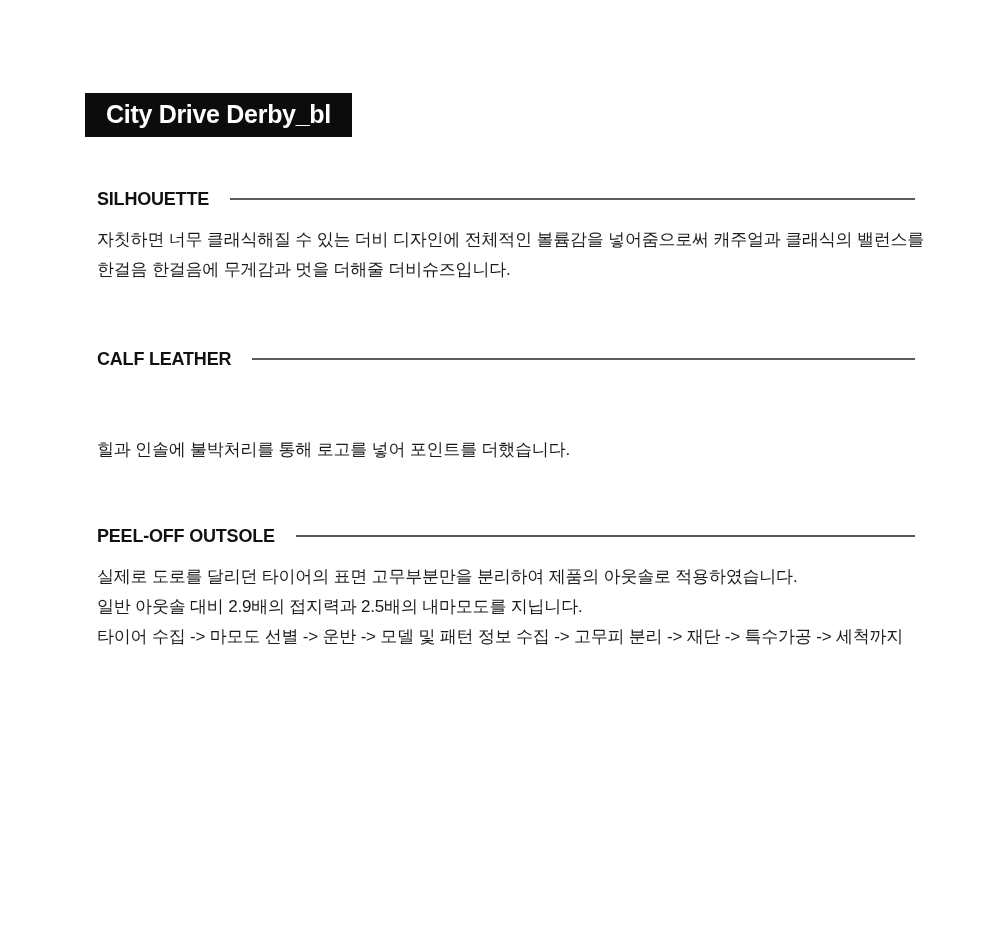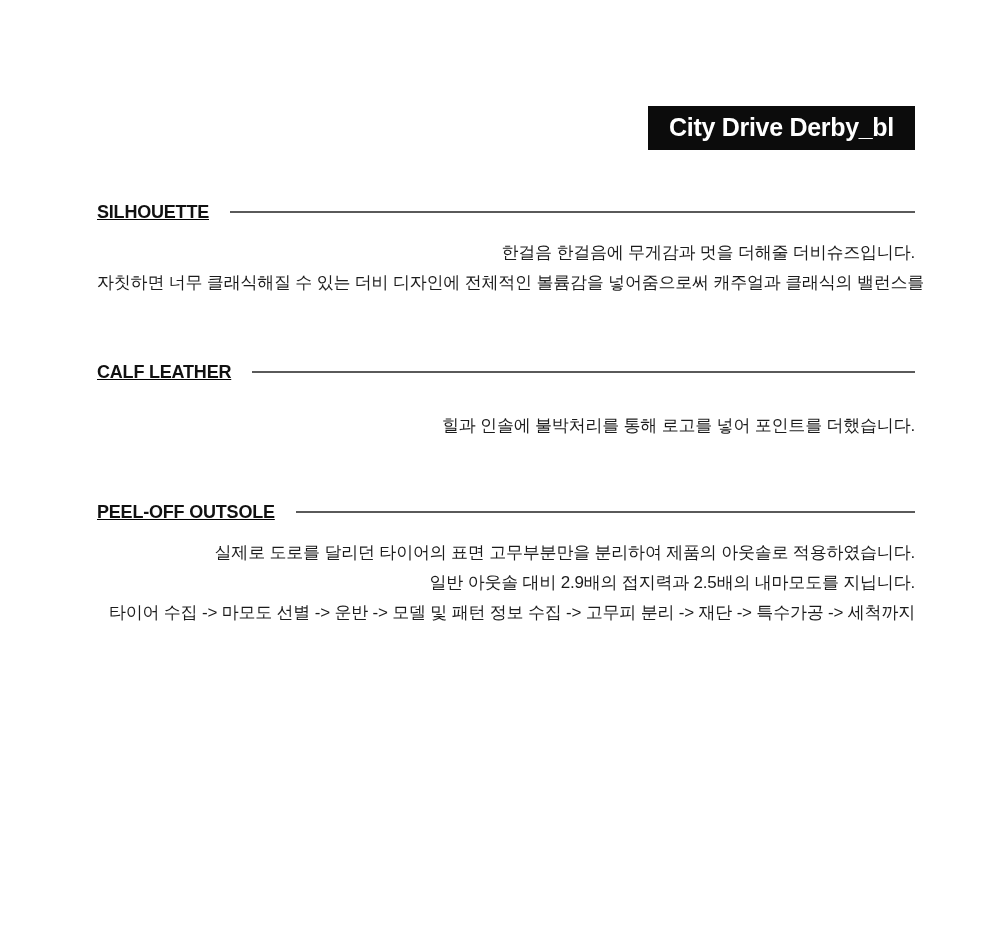--- a/index.html
+++ b/index.html
@@ -11,47 +11,45 @@
   .page {
     position: relative;
     width: 1000px;
     height: 933px;
     background: #ffffff;
     overflow: hidden;
   }
   .container {
     position: absolute;
     left: 85px;
-    top: 106px;
+    top: 93px;
     width: 830px;
-    text-align: right;
   }
   .title-badge {
     display: inline-block;
     background: #0c0c0c;
     color: #ffffff;
     font-size: 25px;
     font-weight: 700;
     letter-spacing: -0.3px;
     padding: 8px 21px 10px 21px;
     line-height: 1.05;
     margin-bottom: 52px;
   }
   .section {
     margin-left: 12px;
     width: 818px;
   }
   .section-1 { margin-bottom: 64px; }
-  .section-2 { margin-bottom: 29px; }
+  .section-2 { margin-bottom: 66px; }
   .section-3 { margin-bottom: 61px; }
   .section-4 { margin-bottom: 12px; }
   .section-header {
     display: flex;
     align-items: center;
-    text-decoration: underline;
   }
   .section-heading {
     margin: 0;
     font-size: 18px;
     font-weight: 700;
     letter-spacing: -0.2px;
     color: #111111;
     white-space: nowrap;
     line-height: 20px;
   }
@@ -80,22 +78,22 @@
   <div class="container">
 
     <div class="title-badge">City Drive Derby_bl</div>
 
     <section class="section section-1">
       <div class="section-header">
         <h2 class="section-heading">SILHOUETTE</h2>
         <div class="divider"></div>
       </div>
       <div class="para">
+        <p class="body-line">자칫하면 너무 클래식해질 수 있는 더비 디자인에 전체적인 볼륨감을 넣어줌으로써 캐주얼과 클래식의 밸런스를</p>
         <p class="body-line">한걸음 한걸음에 무게감과 멋을 더해줄 더비슈즈입니다.</p>
-        <p class="body-line">자칫하면 너무 클래식해질 수 있는 더비 디자인에 전체적인 볼륨감을 넣어줌으로써 캐주얼과 클래식의 밸런스를</p>
       </div>
     </section>
 
     <section class="section section-2">
       <div class="section-header">
         <h2 class="section-heading">CALF LEATHER</h2>
         <div class="divider"></div>
       </div>
       <div class="para">
       </div>

